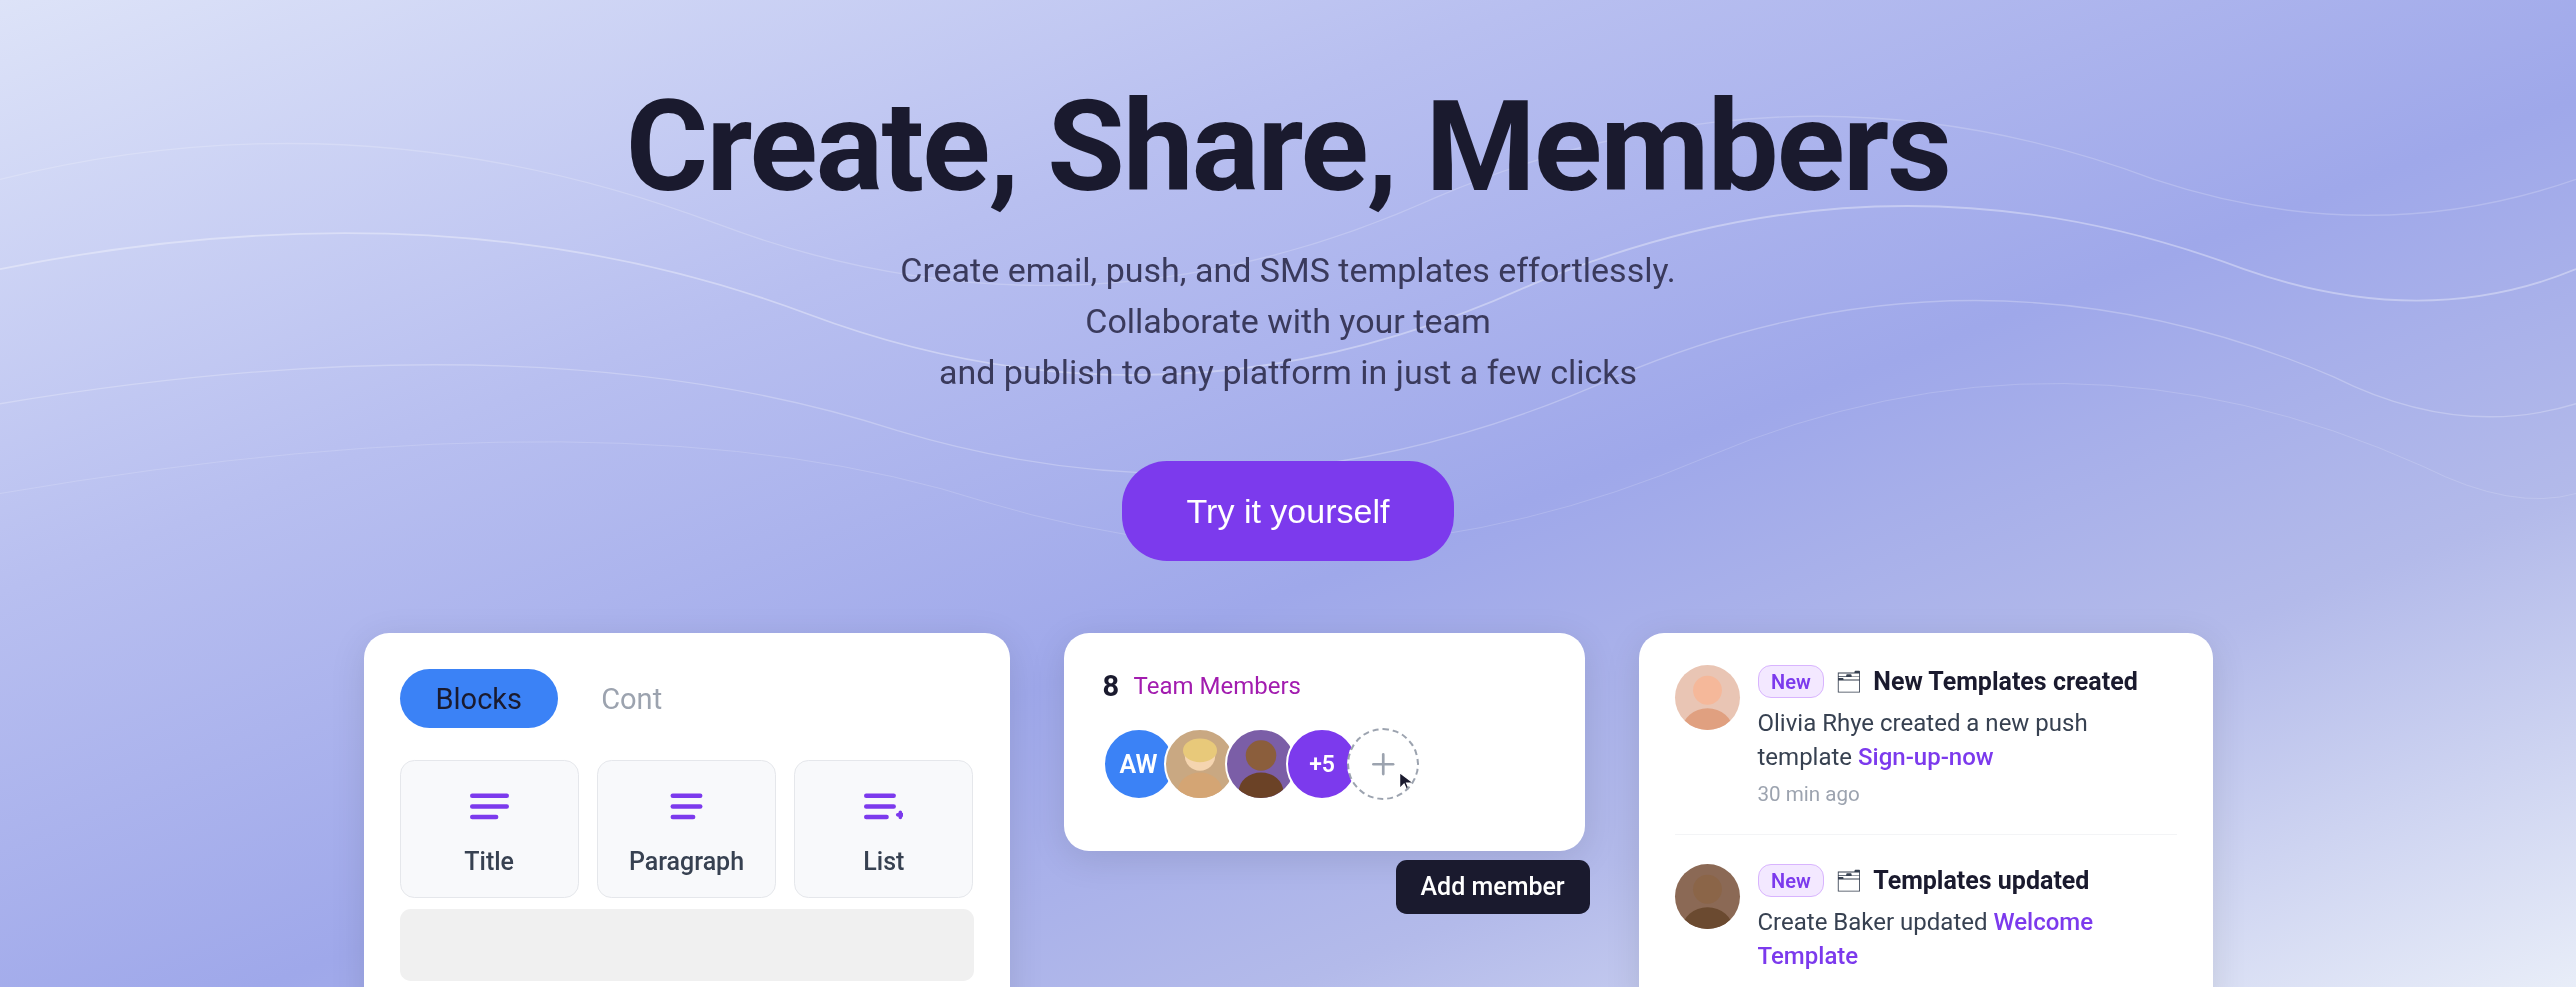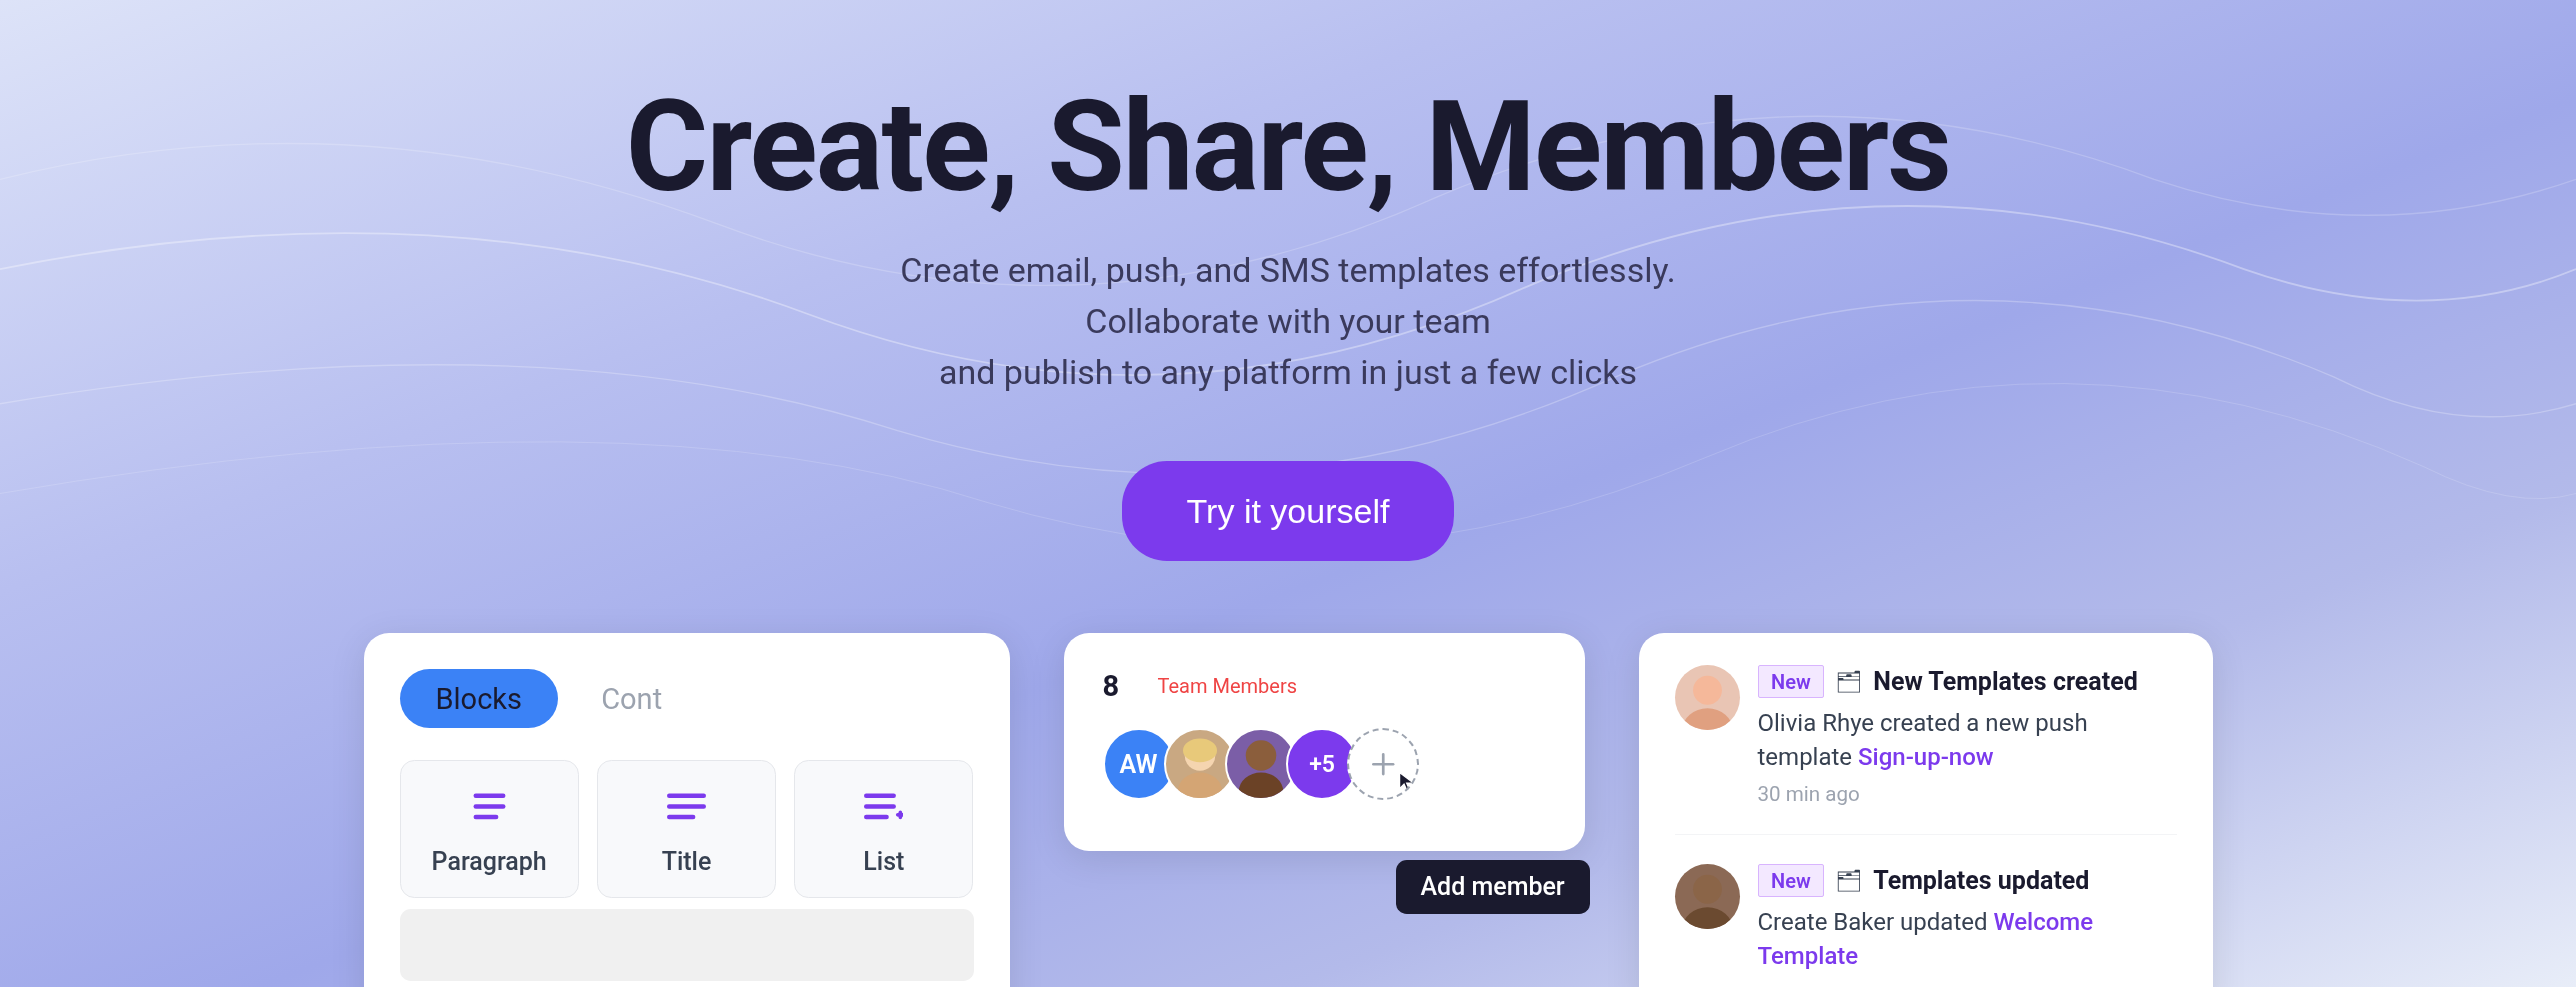--- a/index.html
+++ b/index.html
@@ -165,23 +165,22 @@
       margin-bottom: 25px;
     }
 
     .team-count {
       font-size: 29px;
       font-weight: 700;
       color: #1a1a2e;
     }
 
     .team-label {
-      font-size: 20px;
-      color: #ef4444;
-      margin-left: 24px;
+      font-size: 24px;
+      color: #a21caf;
     }
 
     .avatars-row {
       display: flex;
       align-items: center;
       gap: -9px;
       margin-bottom: 14.4px;
       position: relative;
     }
 
@@ -267,21 +266,21 @@
       align-items: center;
       gap: 10.8px;
       margin-bottom: 9px;
       flex-wrap: wrap;
     }
 
     .notif-badge {
       background: #f3e8ff;
       color: #7c3aed;
       border: 1.3px solid #d8b4fe;
-      border-radius: 2px;
+      border-radius: 13px;
       padding: 3.6px 12.6px;
       font-size: 20px;
       font-weight: 600;
     }
 
     .notif-icon {
       color: #374151;
       font-size: 21.5px;
     }
 
@@ -354,37 +353,37 @@
     <div class="editor-card">
       <div class="editor-tabs">
         <div class="editor-tab active">Blocks</div>
         <div class="editor-tab inactive">Cont</div>
       </div>
       <div class="blocks-grid">
 
         <div class="block-item">
           <div class="block-icon">
             <svg width="39" height="32" viewBox="0 0 44 36" fill="none">
+              <rect x="0" y="4" width="44" height="5" rx="2.5" fill="#7c3aed"></rect>
+              <rect x="0" y="16" width="44" height="5" rx="2.5" fill="#7c3aed"></rect>
+              <rect x="0" y="28" width="32" height="5" rx="2.5" fill="#7c3aed"></rect>
+            </svg>
+          </div>
+          <span class="block-label">Title</span>
+        </div>
+
+        <div class="block-item">
+          <div class="block-icon">
+            <svg width="39" height="32" viewBox="0 0 44 36" fill="none">
               <rect x="4" y="4" width="36" height="5" rx="2.5" fill="#7c3aed"></rect>
               <rect x="4" y="16" width="36" height="5" rx="2.5" fill="#7c3aed"></rect>
               <rect x="4" y="28" width="28" height="5" rx="2.5" fill="#7c3aed"></rect>
             </svg>
           </div>
           <span class="block-label">Paragraph</span>
-        </div>
-
-        <div class="block-item">
-          <div class="block-icon">
-            <svg width="39" height="32" viewBox="0 0 44 36" fill="none">
-              <rect x="0" y="4" width="44" height="5" rx="2.5" fill="#7c3aed"></rect>
-              <rect x="0" y="16" width="44" height="5" rx="2.5" fill="#7c3aed"></rect>
-              <rect x="0" y="28" width="32" height="5" rx="2.5" fill="#7c3aed"></rect>
-            </svg>
-          </div>
-          <span class="block-label">Title</span>
         </div>
 
         <div class="block-item">
           <div class="block-icon">
             <svg width="39" height="32" viewBox="0 0 44 36" fill="none">
               <rect x="0" y="4" width="36" height="5" rx="2.5" fill="#7c3aed"></rect>
               <rect x="0" y="16" width="36" height="5" rx="2.5" fill="#7c3aed"></rect>
               <rect x="0" y="28" width="28" height="5" rx="2.5" fill="#7c3aed"></rect>
               <line x1="38" y1="28" x2="44" y2="28" stroke="#7c3aed" stroke-width="4" stroke-linecap="round"></line>
               <line x1="41" y1="25" x2="41" y2="31" stroke="#7c3aed" stroke-width="4" stroke-linecap="round"></line>

